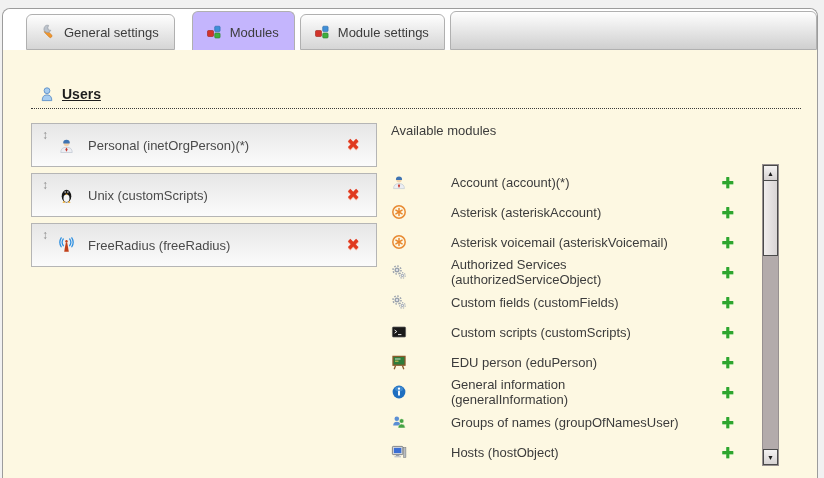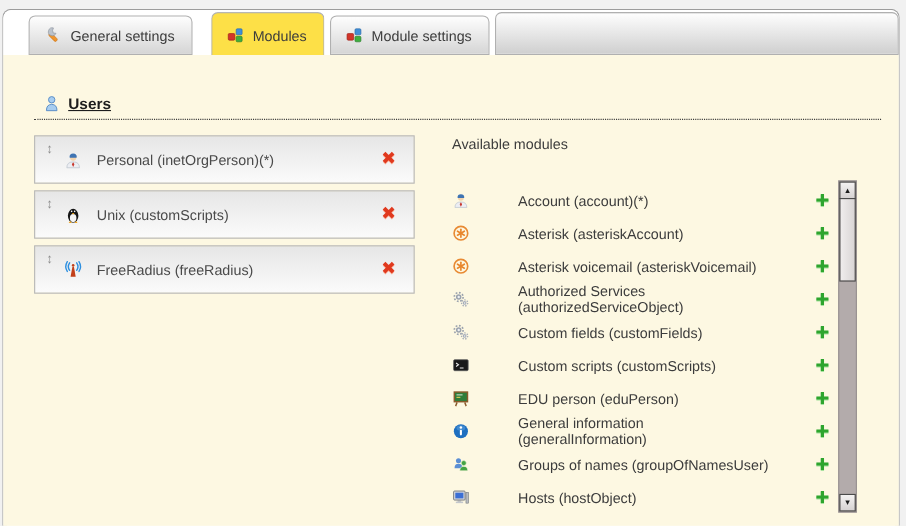--- a/index.html
+++ b/index.html
@@ -32,21 +32,21 @@
     border: 1px solid #b0b0b0;
     border-radius: 6px 6px 0 0;
     background: linear-gradient(#fefefe, #d5d5d5);
     font-size: 13px; color: #3c3c3c;
     white-space: nowrap; cursor: pointer;
   }
   .tab.active {
     margin-left: 12px;
     padding-top: 12px; padding-bottom: 10px;
     border-bottom: none;
-    background: #fde047;
+    background: #c4b5fd;
     position: relative; z-index: 2; justify-content: flex-end;
   }
   .tab-filler {
     flex: 1; align-self: stretch;
     margin-top: 2px;
     border: 1px solid #b0b0b0;
     border-radius: 6px 6px 0 0;
     background: linear-gradient(#fefefe, #cfcfcf);
   }
   .tab .ticon { width: 16px; height: 16px; flex: none; }
@@ -60,21 +60,21 @@
     margin: 36px 16px 0 28px;
     display: flex; align-items: center; gap: 7px;
     padding: 0 0 6px 8px;
     border-bottom: 1px dotted #3a3a3a;
     font-size: 14px; font-weight: bold; color: #1d1d1d; text-decoration: underline;
   }
   .users-header .hicon { width: 16px; height: 16px; }
   .columns { display: flex; margin: 14px 16px 0 28px; }
   .col-label { font-size: 13px; color: #3c3c3c; height: 16px; margin-bottom: 28px; }
   .left-col { width: 346px; flex: none; }
-  .right-col { width: 343px; flex: none; margin-left: 34px; }
+  .right-col { width: 343px; flex: none; margin-left: 14px; }
   
   .sel-row {
     height: 44px; margin-bottom: 6px;
     border: 1px solid #b5b5b5;
     background: linear-gradient(#e6e6e6, #fbfbfb);
     display: flex; align-items: center;
     padding: 0 16px 0 10px;
   }
   .drag {
     align-self: flex-start; margin-top: 4px;

